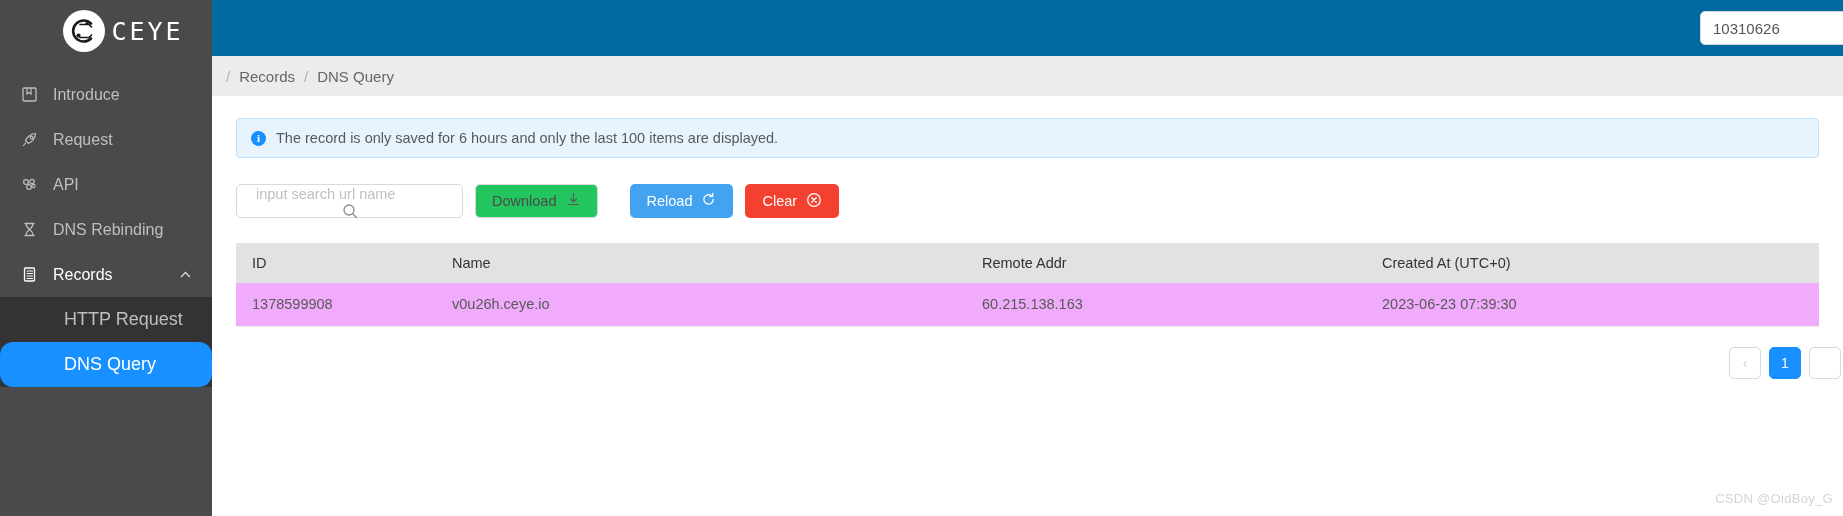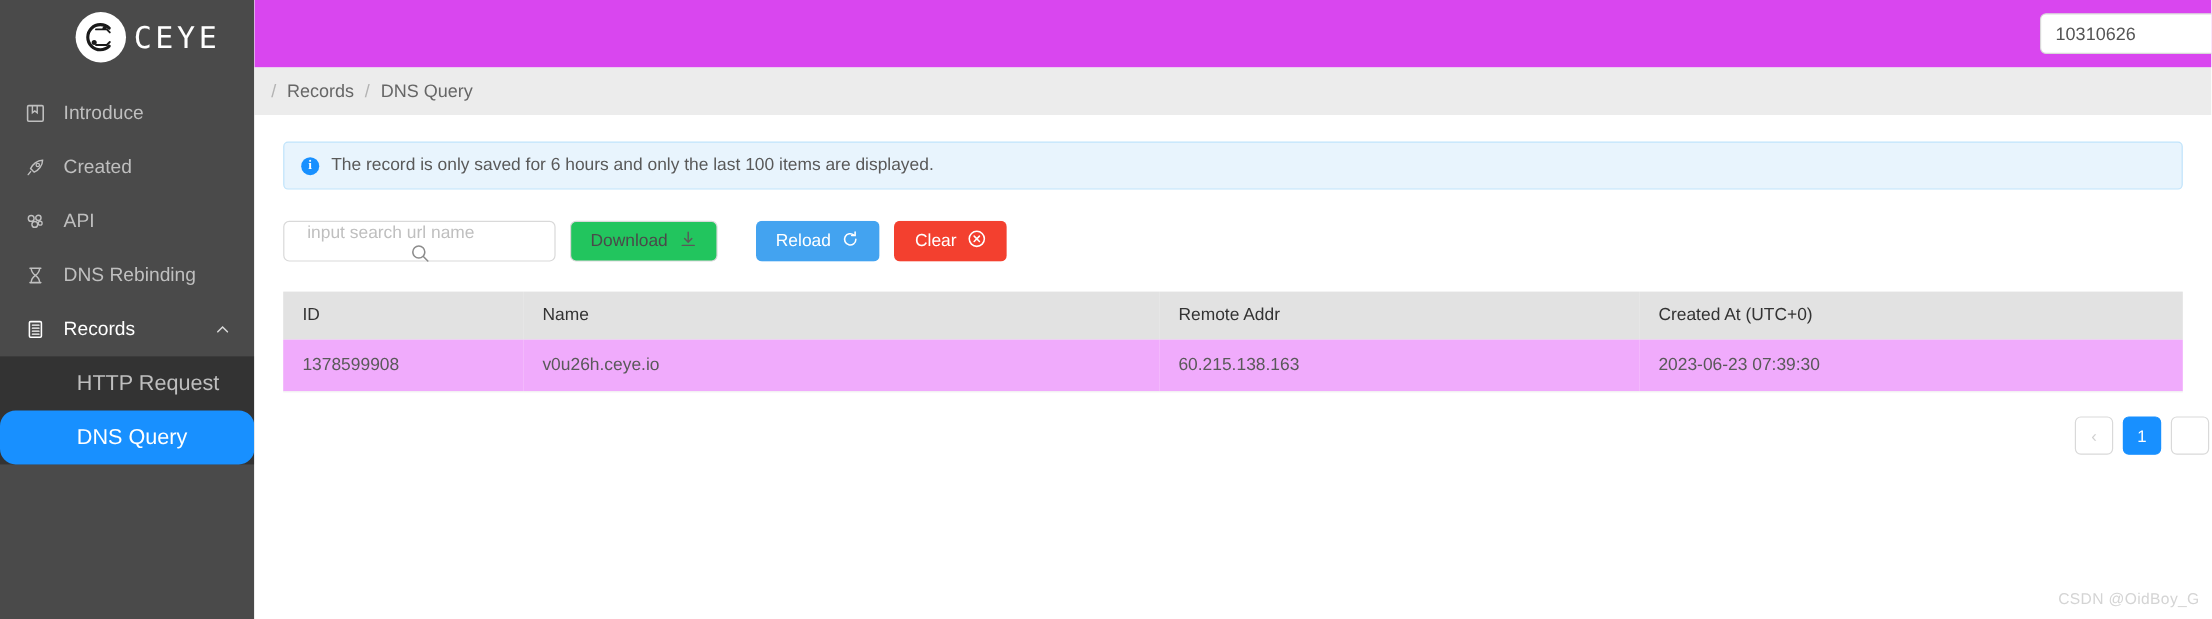--- a/index.html
+++ b/index.html
@@ -51,21 +51,21 @@
     height: 45px; display: flex; align-items: center;
     padding-left: 64px; color: #bfbfbf; font-size: 18px; cursor: pointer; border-radius: 13px;
   }
   .sub-item.selected { background: #1890ff; color: #ffffff; }
 
   
   .right { flex: 1; height: 516px; display: flex; flex-direction: column;
            background: #ffffff; position: relative; overflow: hidden; }
 
   .topbar {
-    height: 56px; background: #d946ef; display: flex;
+    height: 56px; background: #0369a1; display: flex;
     align-items: center; justify-content: flex-end; padding-right: 0px;
     position: relative; flex: 0 0 56px; padding-left: 31px;
   }
   .token-box {
     position: absolute; right: -32px; top: 11px;
     width: 175px; height: 34px;
     border: 1px solid #d9d9d9; border-radius: 5px;
     background: #ffffff; display: flex; align-items: center;
     padding: 0 12px; color: #555555; font-size: 15px;
     white-space: nowrap; overflow: hidden;
@@ -184,21 +184,21 @@
       </div>
 
       <div class="nav-item">
         <span class="nav-ico">
           <svg width="17" height="17" viewBox="0 0 17 17">
               <path d="M14.5 2.5 C10 2.5 6 6 4.5 9.5 L7.5 12.5 C11 11 14.5 7 14.5 2.5 Z" stroke="#bfbfbf" stroke-width="1.2" fill="none"></path>
               <circle cx="10.5" cy="6.5" r="1.4" stroke="#bfbfbf" stroke-width="1.1" fill="none"></circle>
               <path d="M4.5 12 L2.5 14.5" stroke="#bfbfbf" stroke-width="1.2" stroke-linecap="round"></path>
             </svg>
         </span>
-        <span class="nav-label">Created</span>
+        <span class="nav-label">Request</span>
       </div>
 
       <div class="nav-item">
         <span class="nav-ico">
           <svg width="17" height="17" viewBox="0 0 17 17">
               <circle cx="5" cy="6" r="2.4" stroke="#bfbfbf" stroke-width="1.2" fill="none"></circle>
               <circle cx="11" cy="5.5" r="2.2" stroke="#bfbfbf" stroke-width="1.2" fill="none"></circle>
               <circle cx="8" cy="11" r="2.4" stroke="#bfbfbf" stroke-width="1.2" fill="none"></circle>
               <circle cx="12.5" cy="10" r="1.6" stroke="#bfbfbf" stroke-width="1.1" fill="none"></circle>
             </svg>

